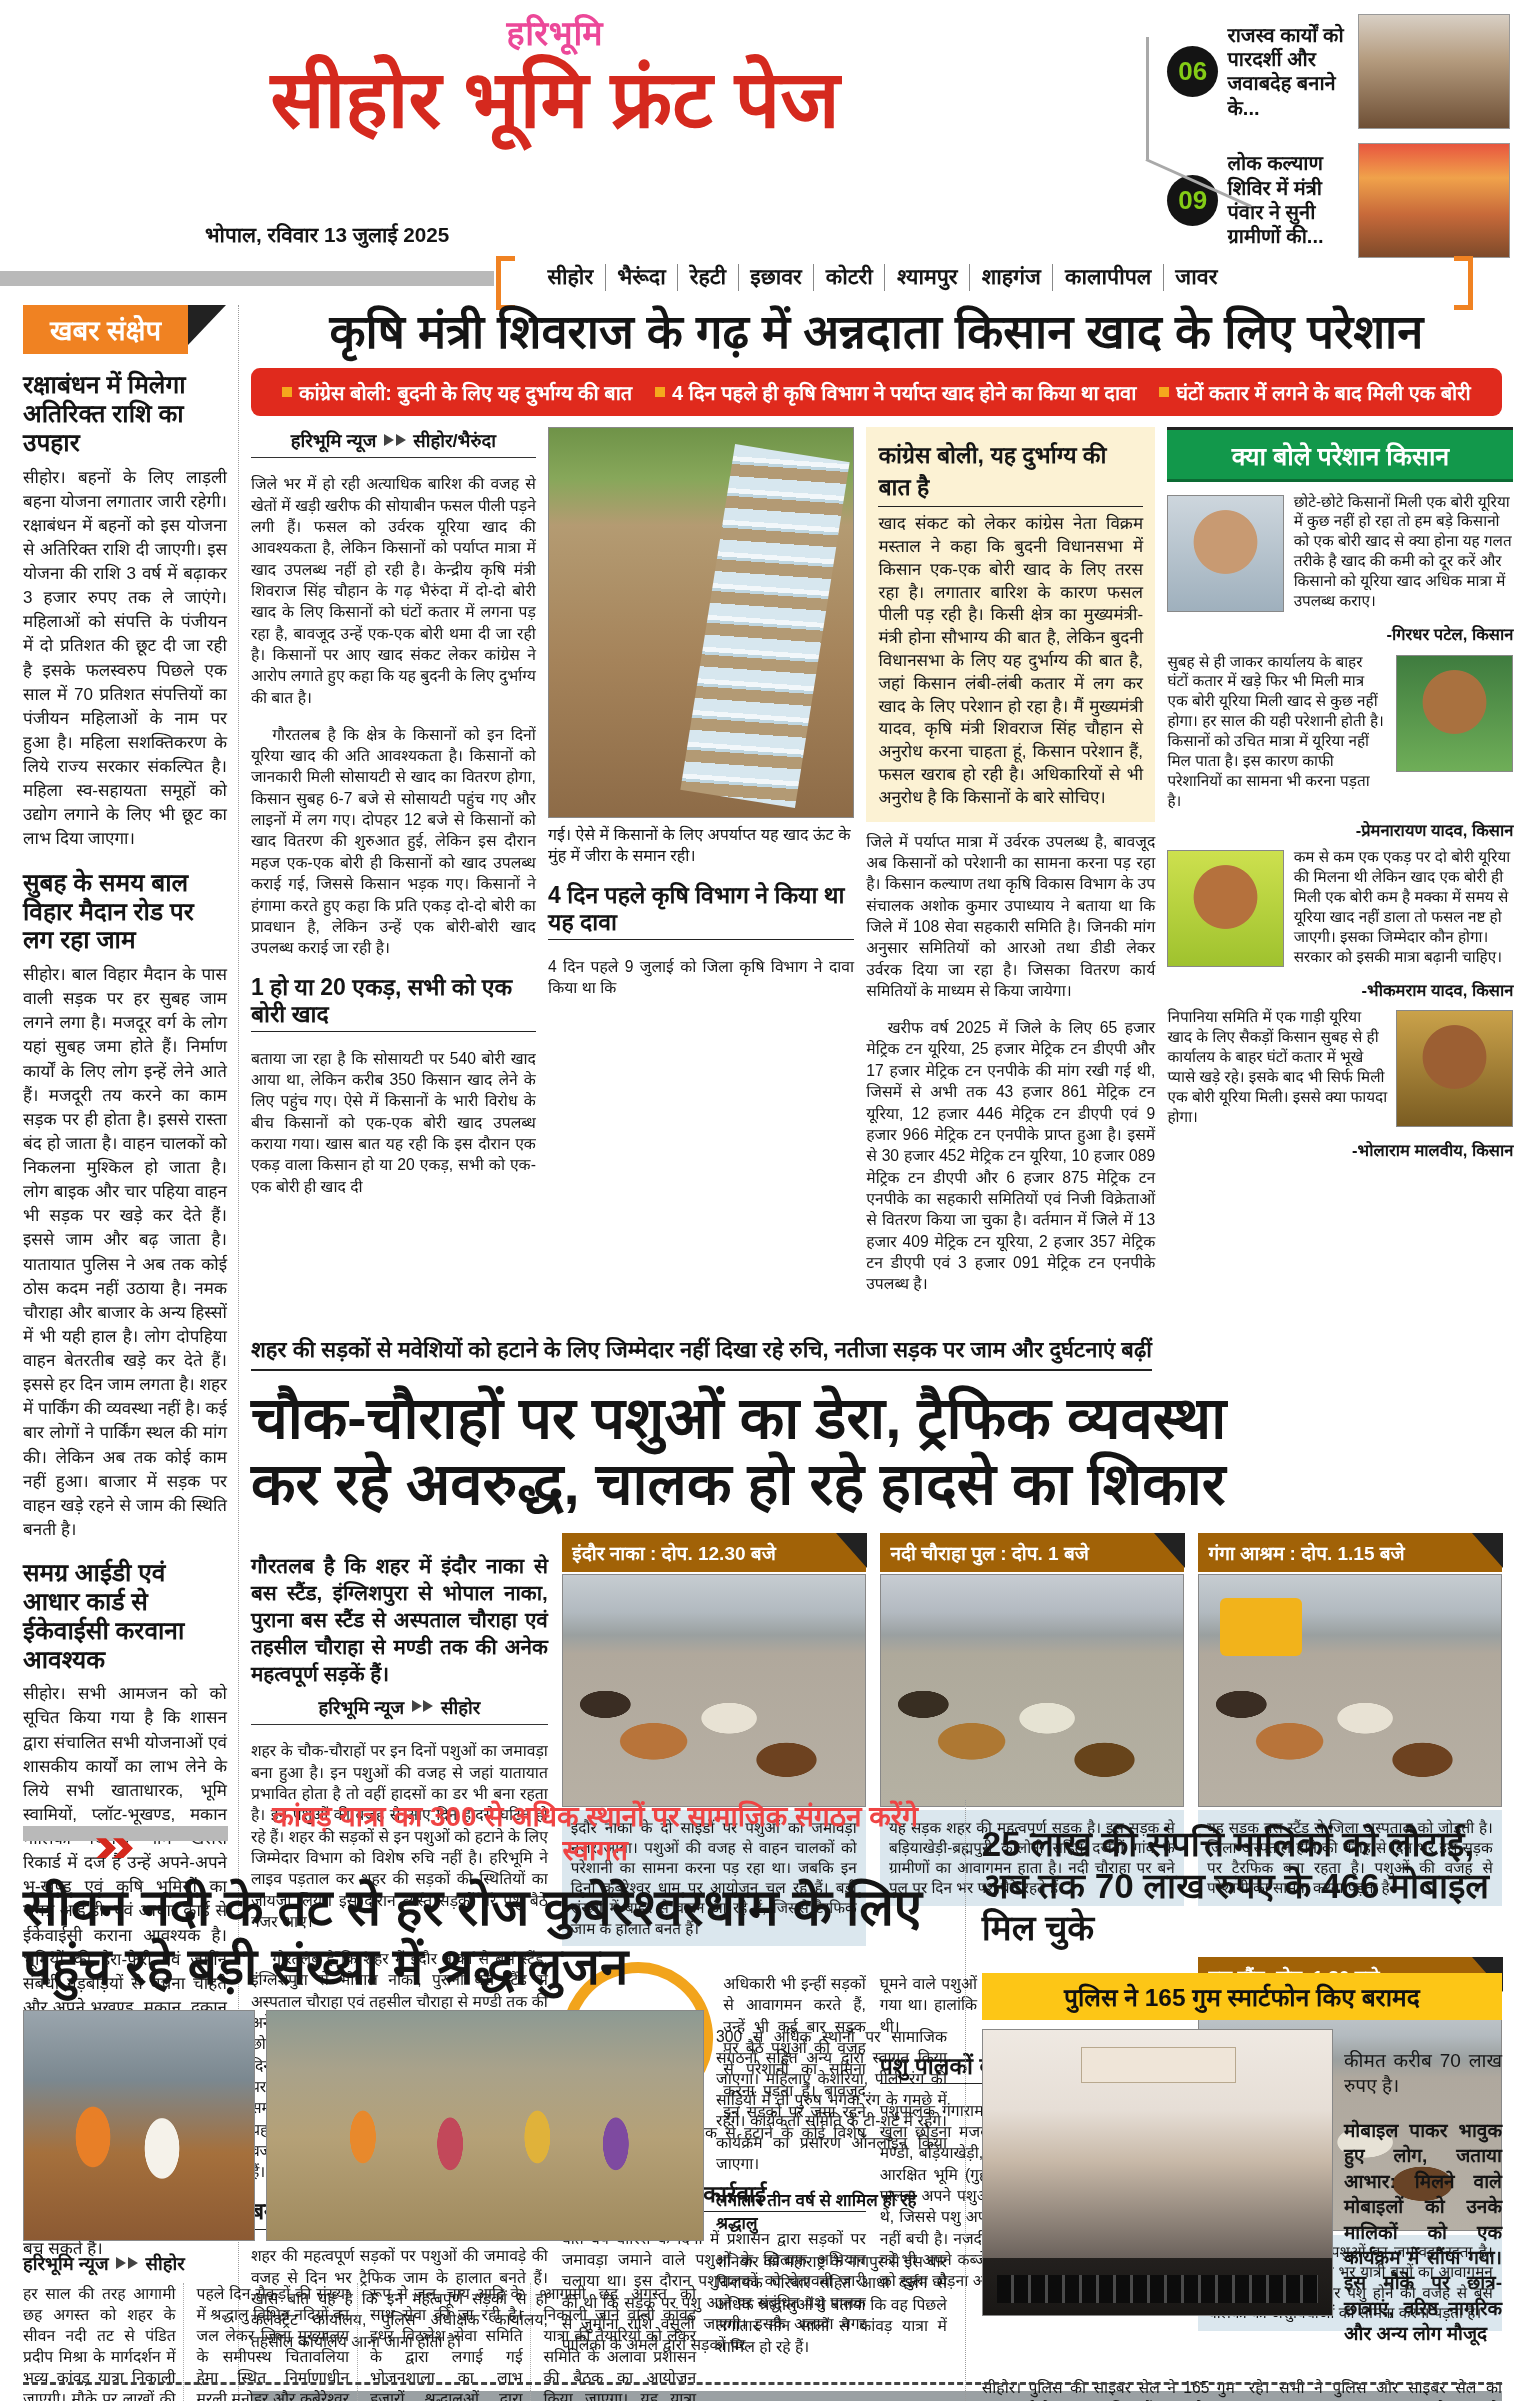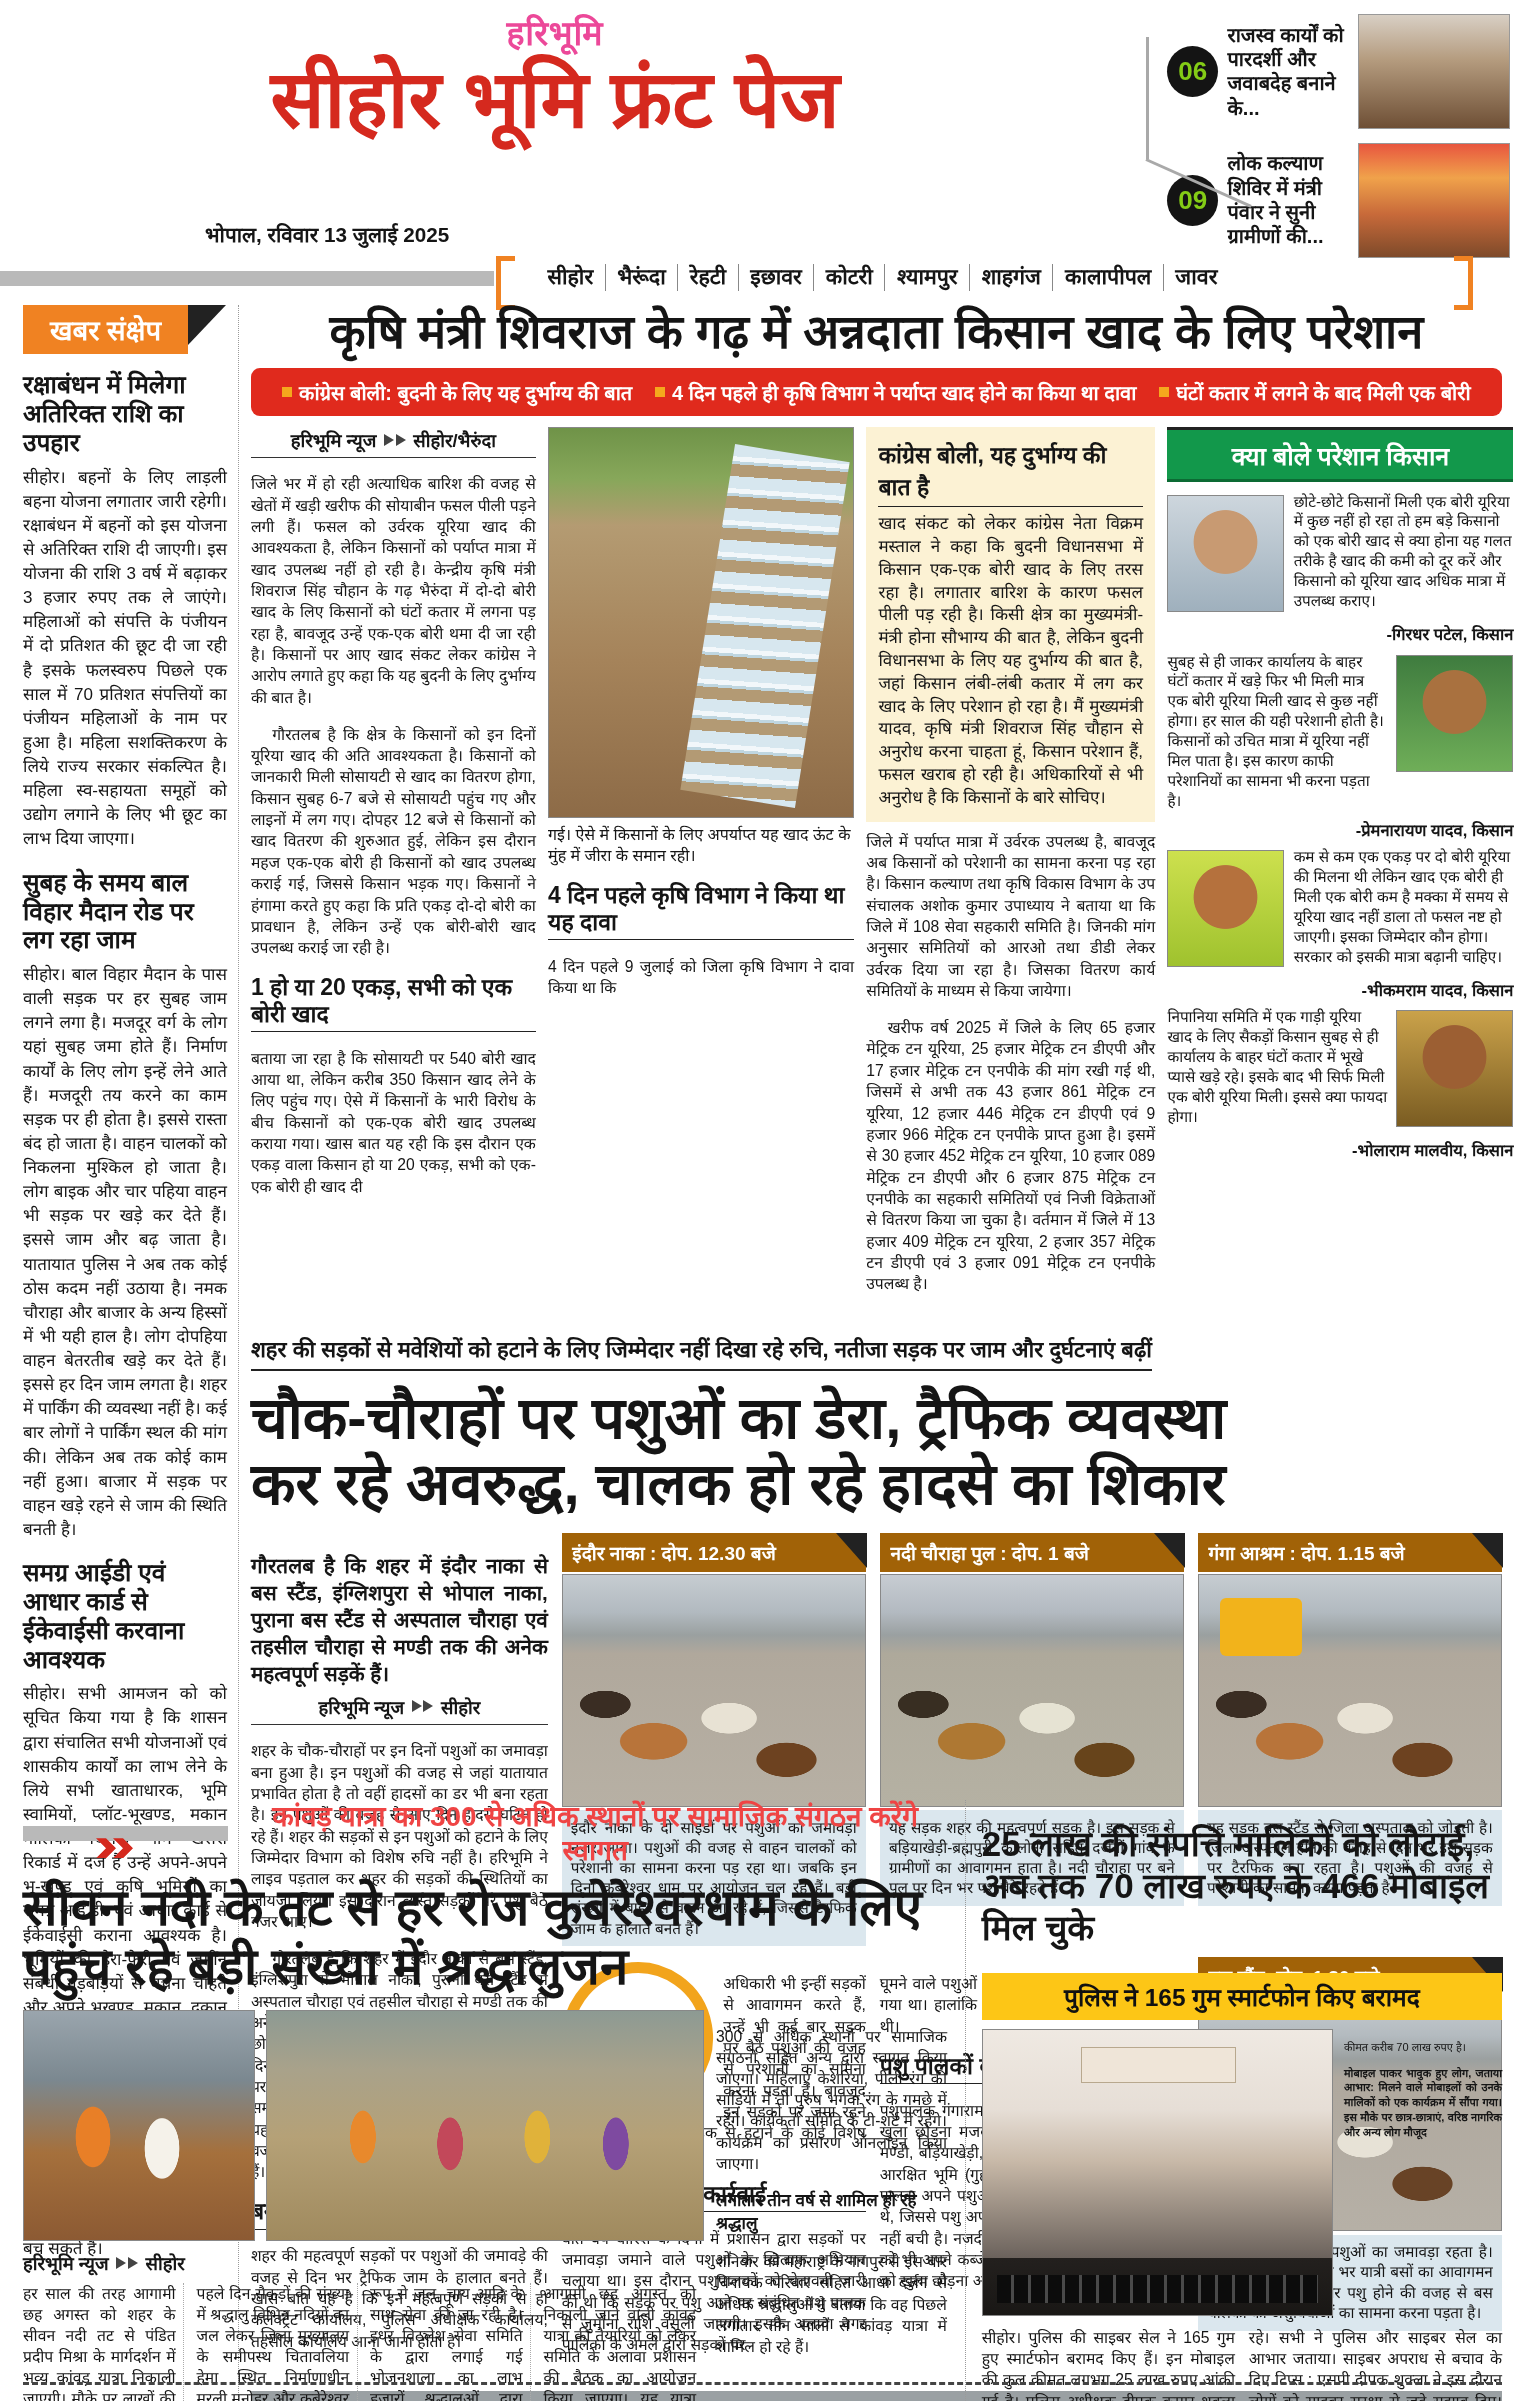--- a/index.html
+++ b/index.html
@@ -126,21 +126,21 @@
   .s3-col:last-child{border-right:none;}
   .s3-sub{font-weight:800;font-size:17px;margin:7.7px 0 4.6px;}
   .s4-headline{font-size:35px;font-weight:800;line-height:1.2;}
   .s4-strip{background:#fdc616;color:#111;font-size:24.5px;font-weight:800;text-align:center;padding:6.9px 0;margin:9.2px 0;}
   .s4-mid{display:flex;gap:10.7px;}
   .s4-photo{flex:1;height:285px;border:0.8px solid #888;position:relative;
     background:linear-gradient(180deg,#efe9e2 0%,#e6ded6 28%,#c8b9a8 46%,#6b625c 80%,#23201e 80%,#191715 100%);}
   .s4-photo::before{content:"";position:absolute;left:28%;top:6%;width:44%;height:12%;background:#efe5d8;border:1.5px solid #b8a88e;}
   .s4-photo::after{content:"";position:absolute;left:4%;bottom:4%;width:92%;height:10%;
     background:repeating-linear-gradient(90deg,#0c0c0c 0 13.8px,#4a4a4a 13.8px 17px);}
-  .s4-side{width:158px;flex:none;font-size:11px;line-height:1.34;}
+  .s4-side{width:158px;flex:none;font-size:19px;line-height:1.34;}
   .s4-cols{display:flex;gap:13.8px;margin-top:10.7px;}
   .s4-col{flex:1;font-size:15.7px;line-height:1.36;}
   .dashdot{position:absolute;left:23px;width:1479px;top:2382px;border-top:3.1px dashed #444;}
   .bold{font-weight:700;}
 </style>
 </head>
 <body>
 
 <div class="page">
 

